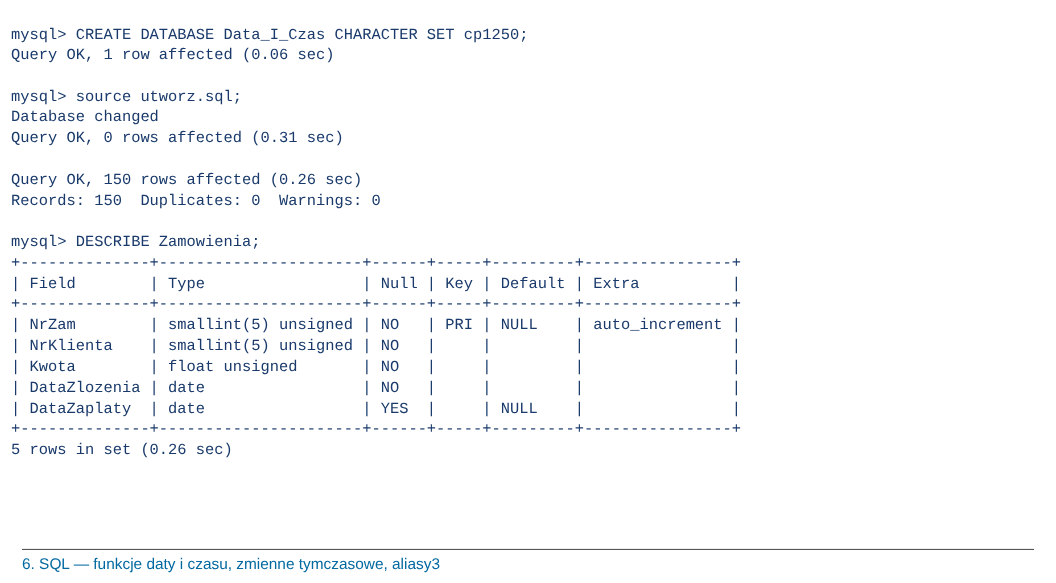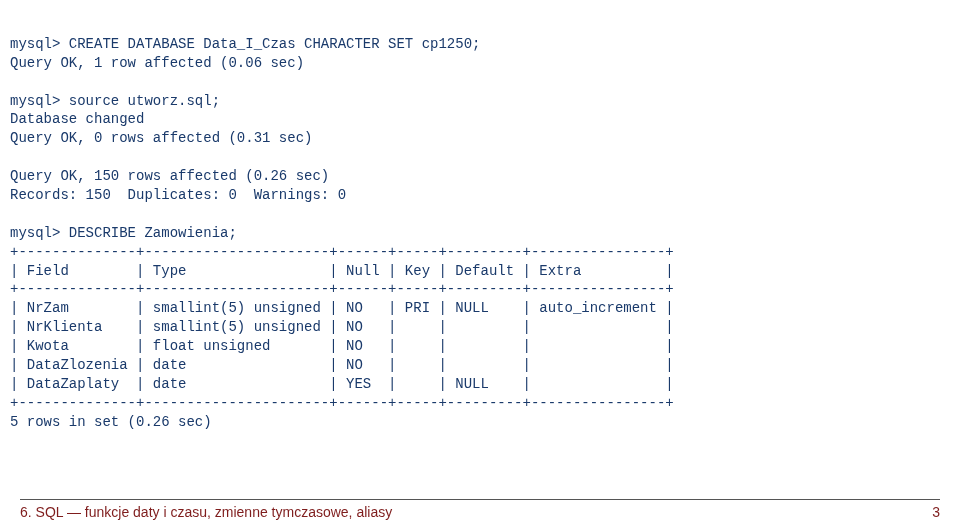--- a/index.html
+++ b/index.html
@@ -9,40 +9,40 @@
     height: 530px;
     font-family: "Courier New", Courier, monospace;
     font-size: 14px;
     line-height: 1.35;
     color: #1a3a6b;
     background: #fff;
     overflow: hidden;
     position: relative;
   }
   .terminal {
-    padding: 16px 10px 0 10px;
+    padding: 4px 10px 0 10px;
     white-space: pre;
   }
   .footer-rule {
     position: absolute;
     left: 20px;
     right: 20px;
     bottom: 30px;
     border-top: 1px solid #555;
   }
   .footer {
     position: absolute;
     left: 20px;
     right: 20px;
     bottom: 8px;
     font-family: Arial, Helvetica, sans-serif;
     font-size: 14px;
-    color: #7f1d1d;
+    color: #0369a1;
     display: flex;
-    justify-content: space-between;
+    justify-content: flex-start;
   }
 </style>
 </head>
 <body>
 
 <div class="terminal">
 <span>mysql&gt; CREATE DATABASE Data_I_Czas CHARACTER SET cp1250;</span>
 <span>Query OK, 1 row affected (0.06 sec)</span>
 <span></span>
 <span>mysql&gt; source utworz.sql;</span>

